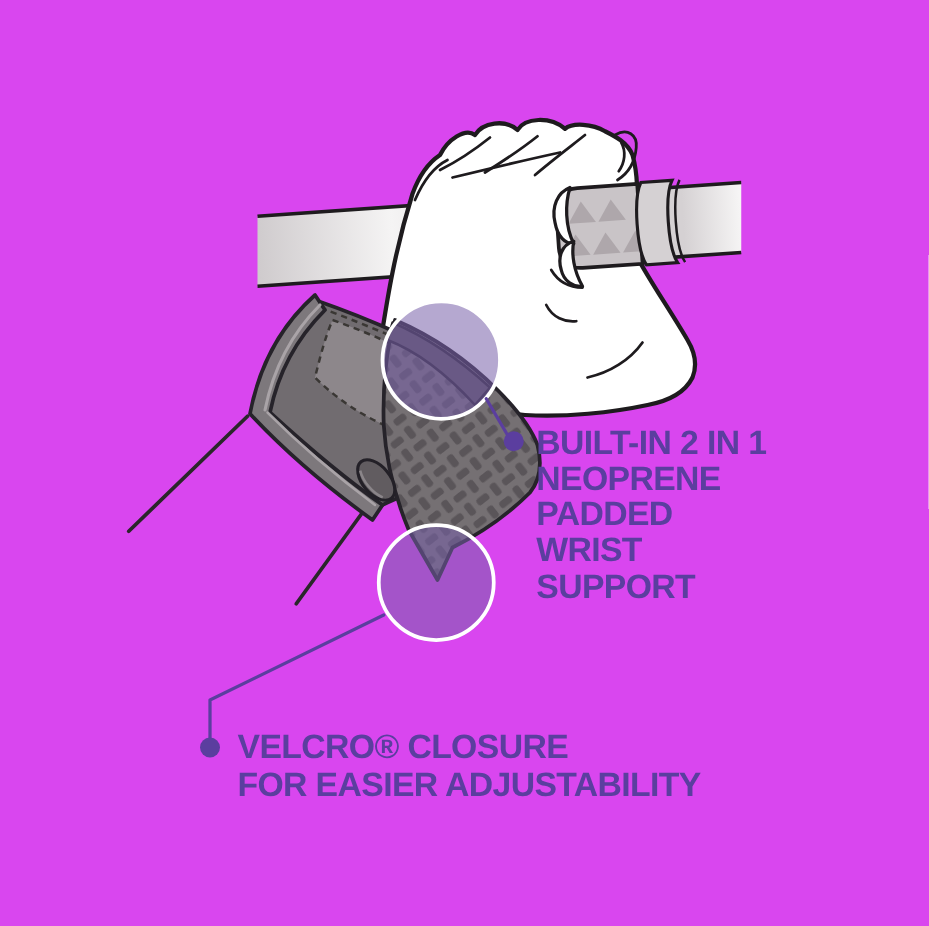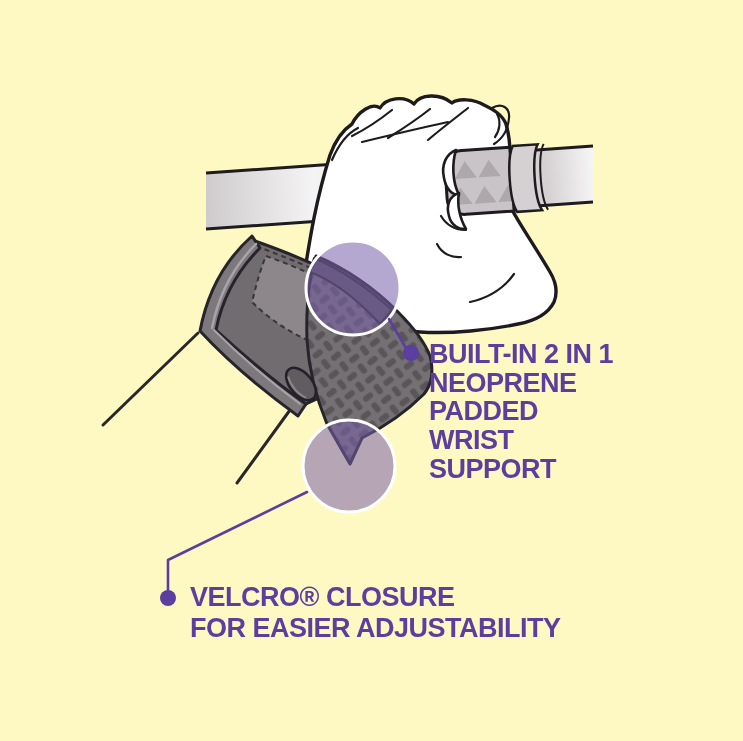--- a/index.html
+++ b/index.html
@@ -7,21 +7,21 @@
     padding: 0;
     width: 743px;
     height: 741px;
     background: #ffffff;
     overflow: hidden;
   }
   .stage {
     position: relative;
     width: 743px;
     height: 741px;
-    background: #fef9c3;
+    background: #d946ef;
   }
   svg { display: block; }
   .callout-text {
     font-family: "Liberation Sans", sans-serif;
     font-weight: 700;
     font-size: 27px;
     letter-spacing: -0.5px;
     fill: #5b3e9f;
   }
   .outline { stroke: #1e1b1e; }

